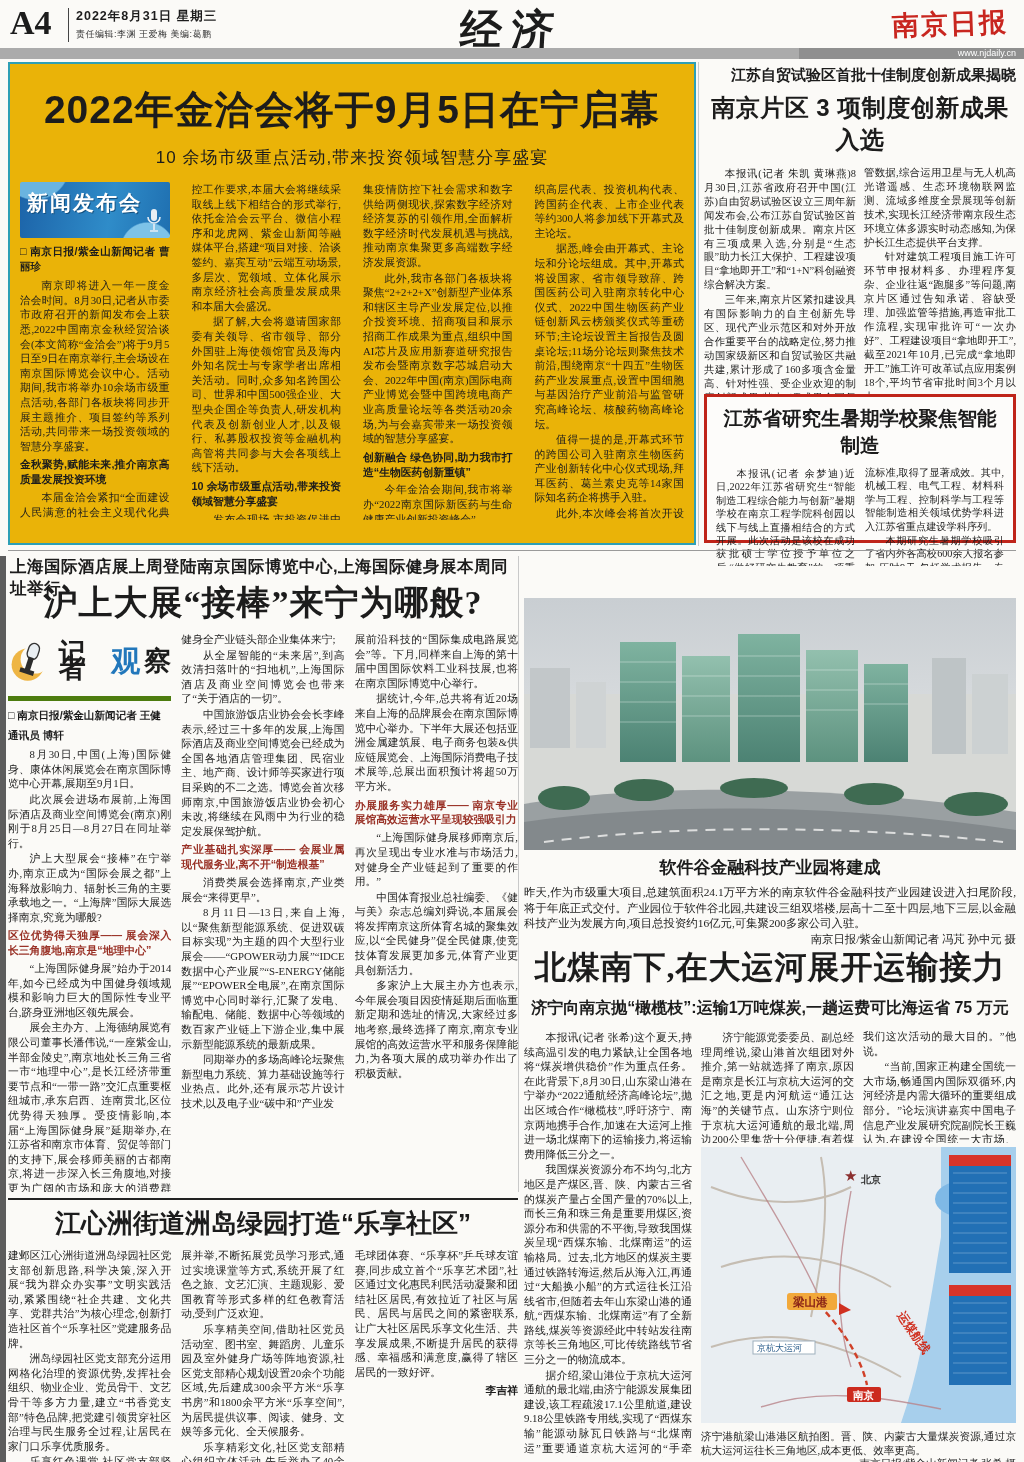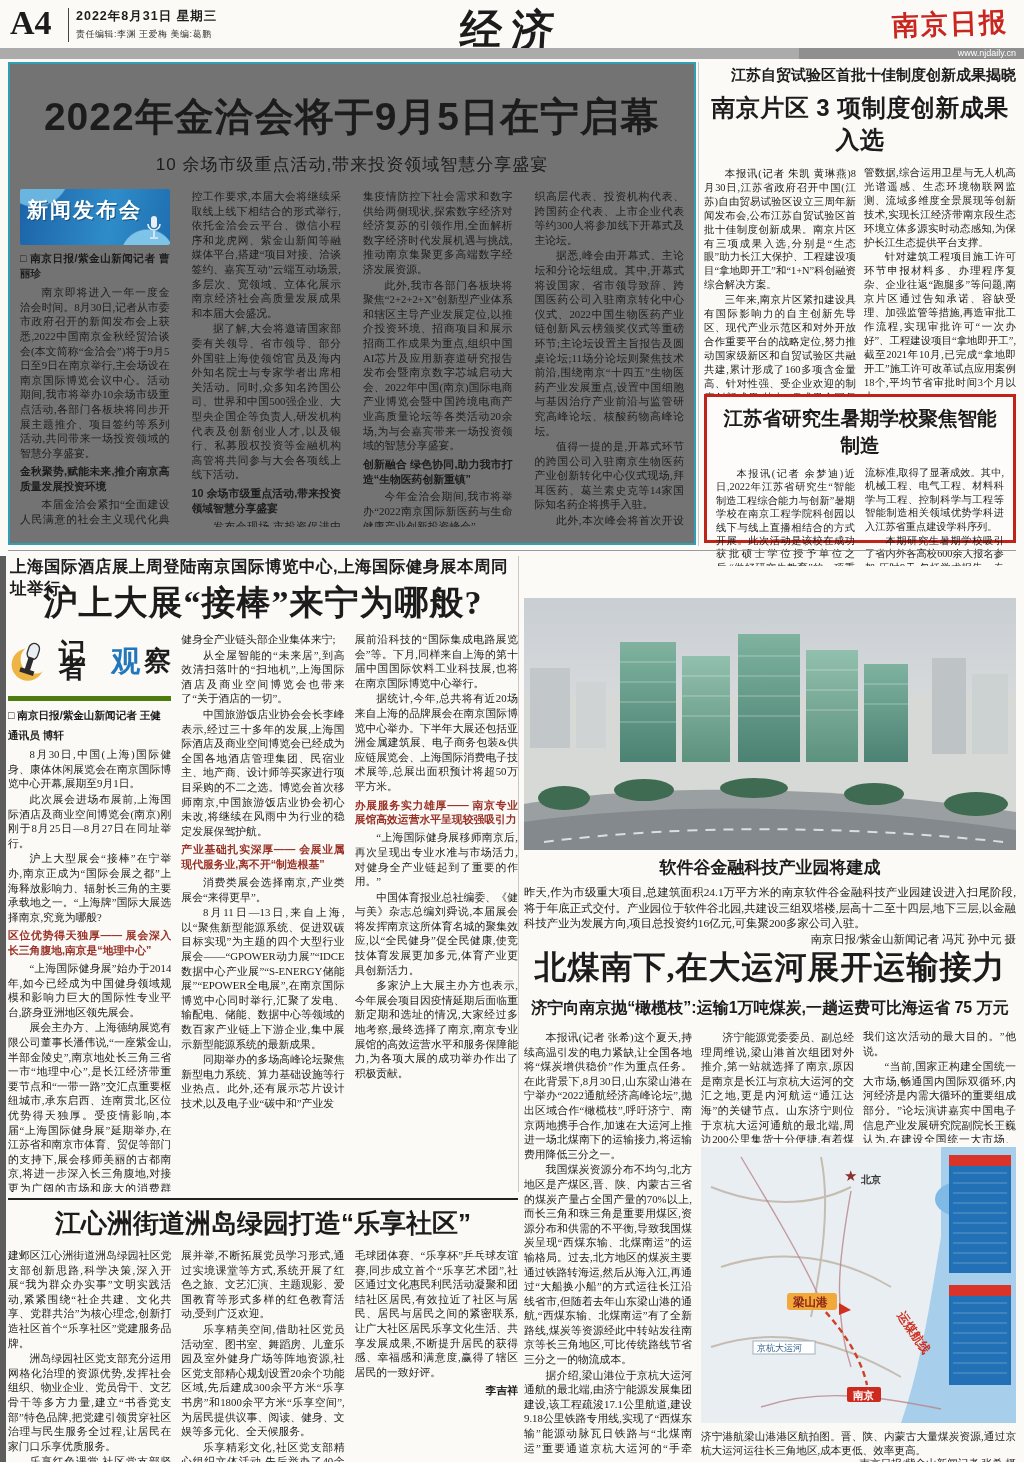--- a/index.html
+++ b/index.html
@@ -23,21 +23,21 @@
   .col{overflow:hidden;font-size:10.8px;line-height:14.6px;}
   .col p{margin:0;text-align:justify;}
   p.p{text-indent:2em;margin-top:1px;}
   p.pi{text-indent:0;}
   p.h{font-weight:bold;text-indent:0;margin:4px 0 3px;font-family:"Liberation Sans",sans-serif;line-height:1.38;}
   p.by{font-weight:bold;text-indent:0;margin:5px 0;font-family:"Liberation Sans",sans-serif;font-size:10.6px;}
   p.sig{text-align:right;font-weight:bold;margin-top:4px;}
   .redsub p.h{color:#993126;}
   
   #main-art{left:8px;top:62px;width:688px;height:483px;border:2px solid #2e9fb5;box-sizing:border-box;
-            padding:20px 10px;background:#737373;}
+            padding:13px 10px;background:#eab308;}
   #main-headline{margin-top:6px;text-align:center;font-size:39px;font-weight:bold;letter-spacing:1px;}
   #main-subhead{text-align:center;font-size:17px;margin-top:9px;letter-spacing:1px;}
   #main-cols{display:flex;gap:22px;margin-top:13px;height:338px;overflow:hidden;}
   #main-cols .col{flex:1;}
   #press-badge{height:56px;border-radius:2px;margin-bottom:6px;position:relative;overflow:hidden;
       background:radial-gradient(circle at 85% 120%, #7ec3e8 0 18%, transparent 19%),
                  radial-gradient(circle at 10% -30%, #6ab4e0 0 22%, transparent 23%),
                  linear-gradient(100deg,#1c63a8,#2f8cc9 60%,#1f6fb0);}
   #press-badge span{position:absolute;left:7px;top:14px;color:#fff;font-weight:bold;font-size:21px;
       letter-spacing:2px;font-family:"Liberation Sans",sans-serif;text-shadow:1px 1px 0 #14507f;}

